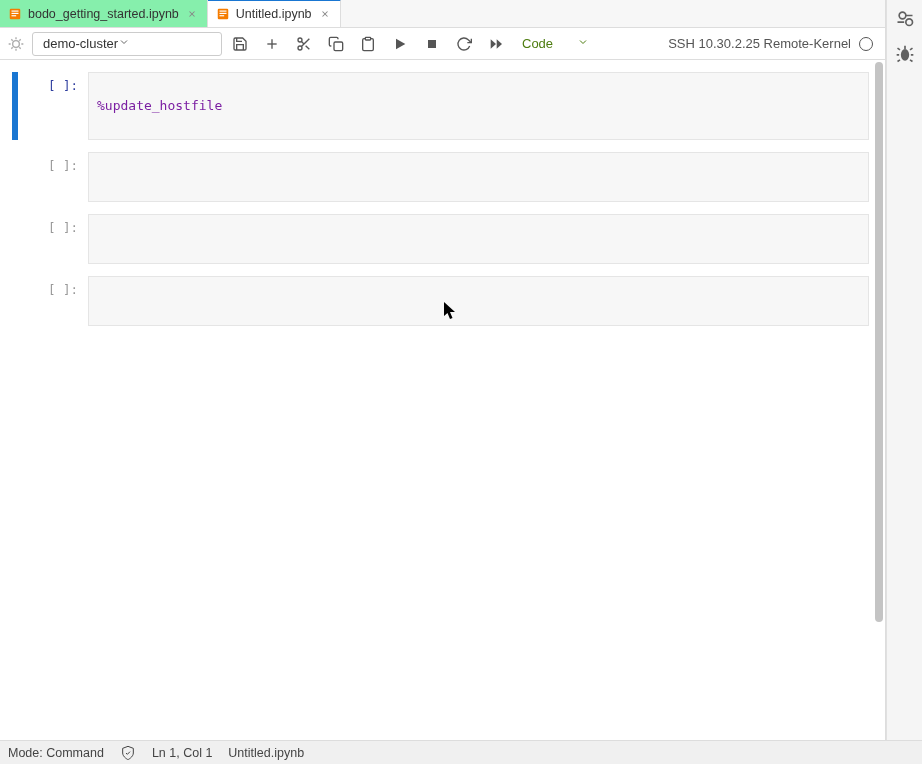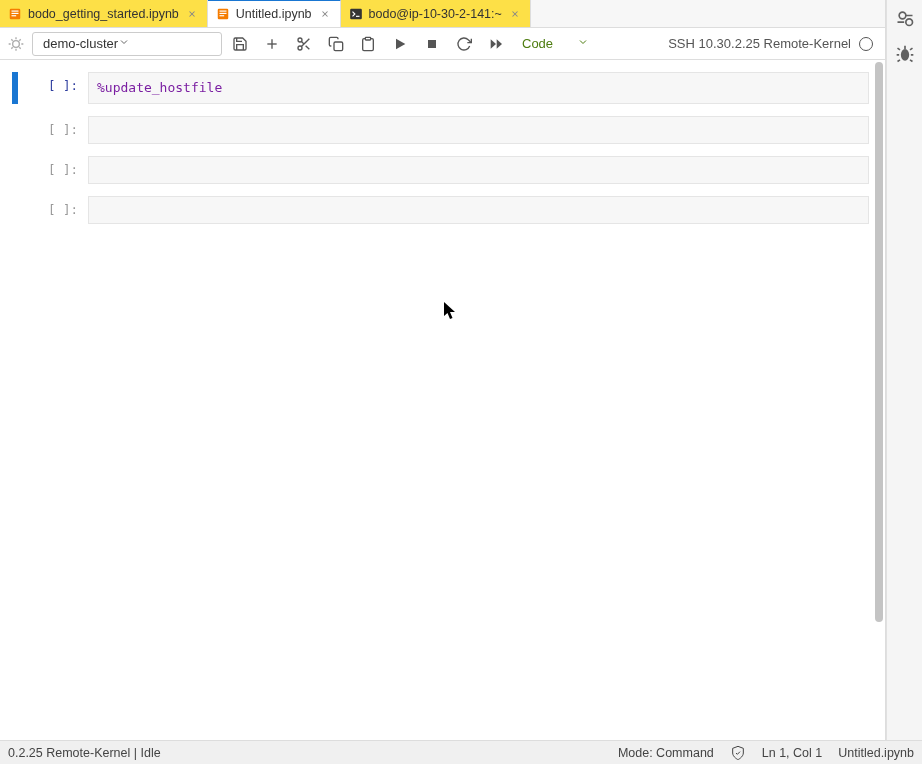--- a/index.html
+++ b/index.html
@@ -56,21 +56,21 @@
       background: #f7f7f7;
     }
     .tab {
       display: flex;
       align-items: center;
       padding: 0 8px;
       border-right: 1px solid #ddd;
       cursor: pointer;
       min-width: 0;
       gap: 6px;
-      background: #fde047;
+      background: #86efac;
       font-size: 12.5px;
       max-width: 220px;
       overflow: hidden;
     }
     .tab.active {
       background: #fff;
       border-top: 2px solid #1976d2;
       padding-top: 0;
       margin-top: -1px;
     }
@@ -201,21 +201,21 @@
       flex-shrink: 0;
       white-space: nowrap;
     }
     .cell.selected .cell-prompt {
       color: #303F9F;
     }
     .cell-input {
       flex: 1;
       background: #f7f7f7;
       border: 1px solid #e5e5e5;
-      padding: 6px 8px;
+      padding: 24px 8px;
       font-family: "SF Mono", Monaco, Consolas, monospace;
       font-size: 13px;
       min-height: 28px;
       line-height: 1.4;
       white-space: pre;
     }
     .cell-input .magic {
       color: #7b1fa2;
     }
     
@@ -303,36 +303,20 @@
         <div class="tab active">
           <span class="tab-icon">
             <svg width="14" height="14" viewBox="0 0 24 24">
               <rect x="3" y="3" width="18" height="18" rx="2" fill="#f57c00"></rect>
               <rect x="6" y="6" width="12" height="2" fill="#fff"></rect>
               <rect x="6" y="10" width="12" height="2" fill="#fff"></rect>
               <rect x="6" y="14" width="8" height="2" fill="#fff"></rect>
             </svg>
           </span>
           <span class="tab-label">Untitled.ipynb</span>
-          <span class="tab-close">
-            <svg width="10" height="10" viewBox="0 0 24 24" fill="none" stroke="currentColor" stroke-width="2.5">
-              <line x1="18" y1="6" x2="6" y2="18"></line>
-              <line x1="6" y1="6" x2="18" y2="18"></line>
-            </svg>
-          </span>
-        </div>
-        <div class="tab">
-          <span class="tab-icon">
-            <svg width="14" height="14" viewBox="0 0 24 24">
-              <rect x="2" y="3" width="20" height="18" rx="2" fill="#333"></rect>
-              <polyline points="6 8 10 12 6 16" fill="none" stroke="#fff" stroke-width="2"></polyline>
-              <line x1="12" y1="16" x2="18" y2="16" stroke="#fff" stroke-width="2"></line>
-            </svg>
-          </span>
-          <span class="tab-label">bodo@ip-10-30-2-141:~</span>
           <span class="tab-close">
             <svg width="10" height="10" viewBox="0 0 24 24" fill="none" stroke="currentColor" stroke-width="2.5">
               <line x1="18" y1="6" x2="6" y2="18"></line>
               <line x1="6" y1="6" x2="18" y2="18"></line>
             </svg>
           </span>
         </div>
       </div>
 
     <div class="toolbar">
@@ -462,21 +446,20 @@
     <span class="icon">
       <svg viewBox="0 0 24 24" fill="currentColor">
           <ellipse cx="12" cy="13" rx="5" ry="7"></ellipse>
           <path d="M12 2v4M6 7l-3-2M18 7l3-2M5 13H2M22 13h-3M6 19l-3 2M18 19l3 2" stroke="currentColor" stroke-width="2" fill="none"></path>
         </svg>
     </span>
   </div>
 </div>
 
 <div class="status-bar">
-  <div class="status-left">0.2.25 Remote-Kernel | Idle</div>
   <div class="status-right">
     <span>Mode: Command</span>
     <span class="shield-icon">
       <svg viewBox="0 0 24 24" fill="none" stroke="currentColor" stroke-width="1.5">
           <path d="M12 22s8-4 8-10V5l-8-3-8 3v7c0 6 8 10 8 10z"></path>
           <polyline points="9 12 11 14 15 10"></polyline>
         </svg>
     </span>
     <span>Ln 1, Col 1</span>
     <span>Untitled.ipynb</span>

